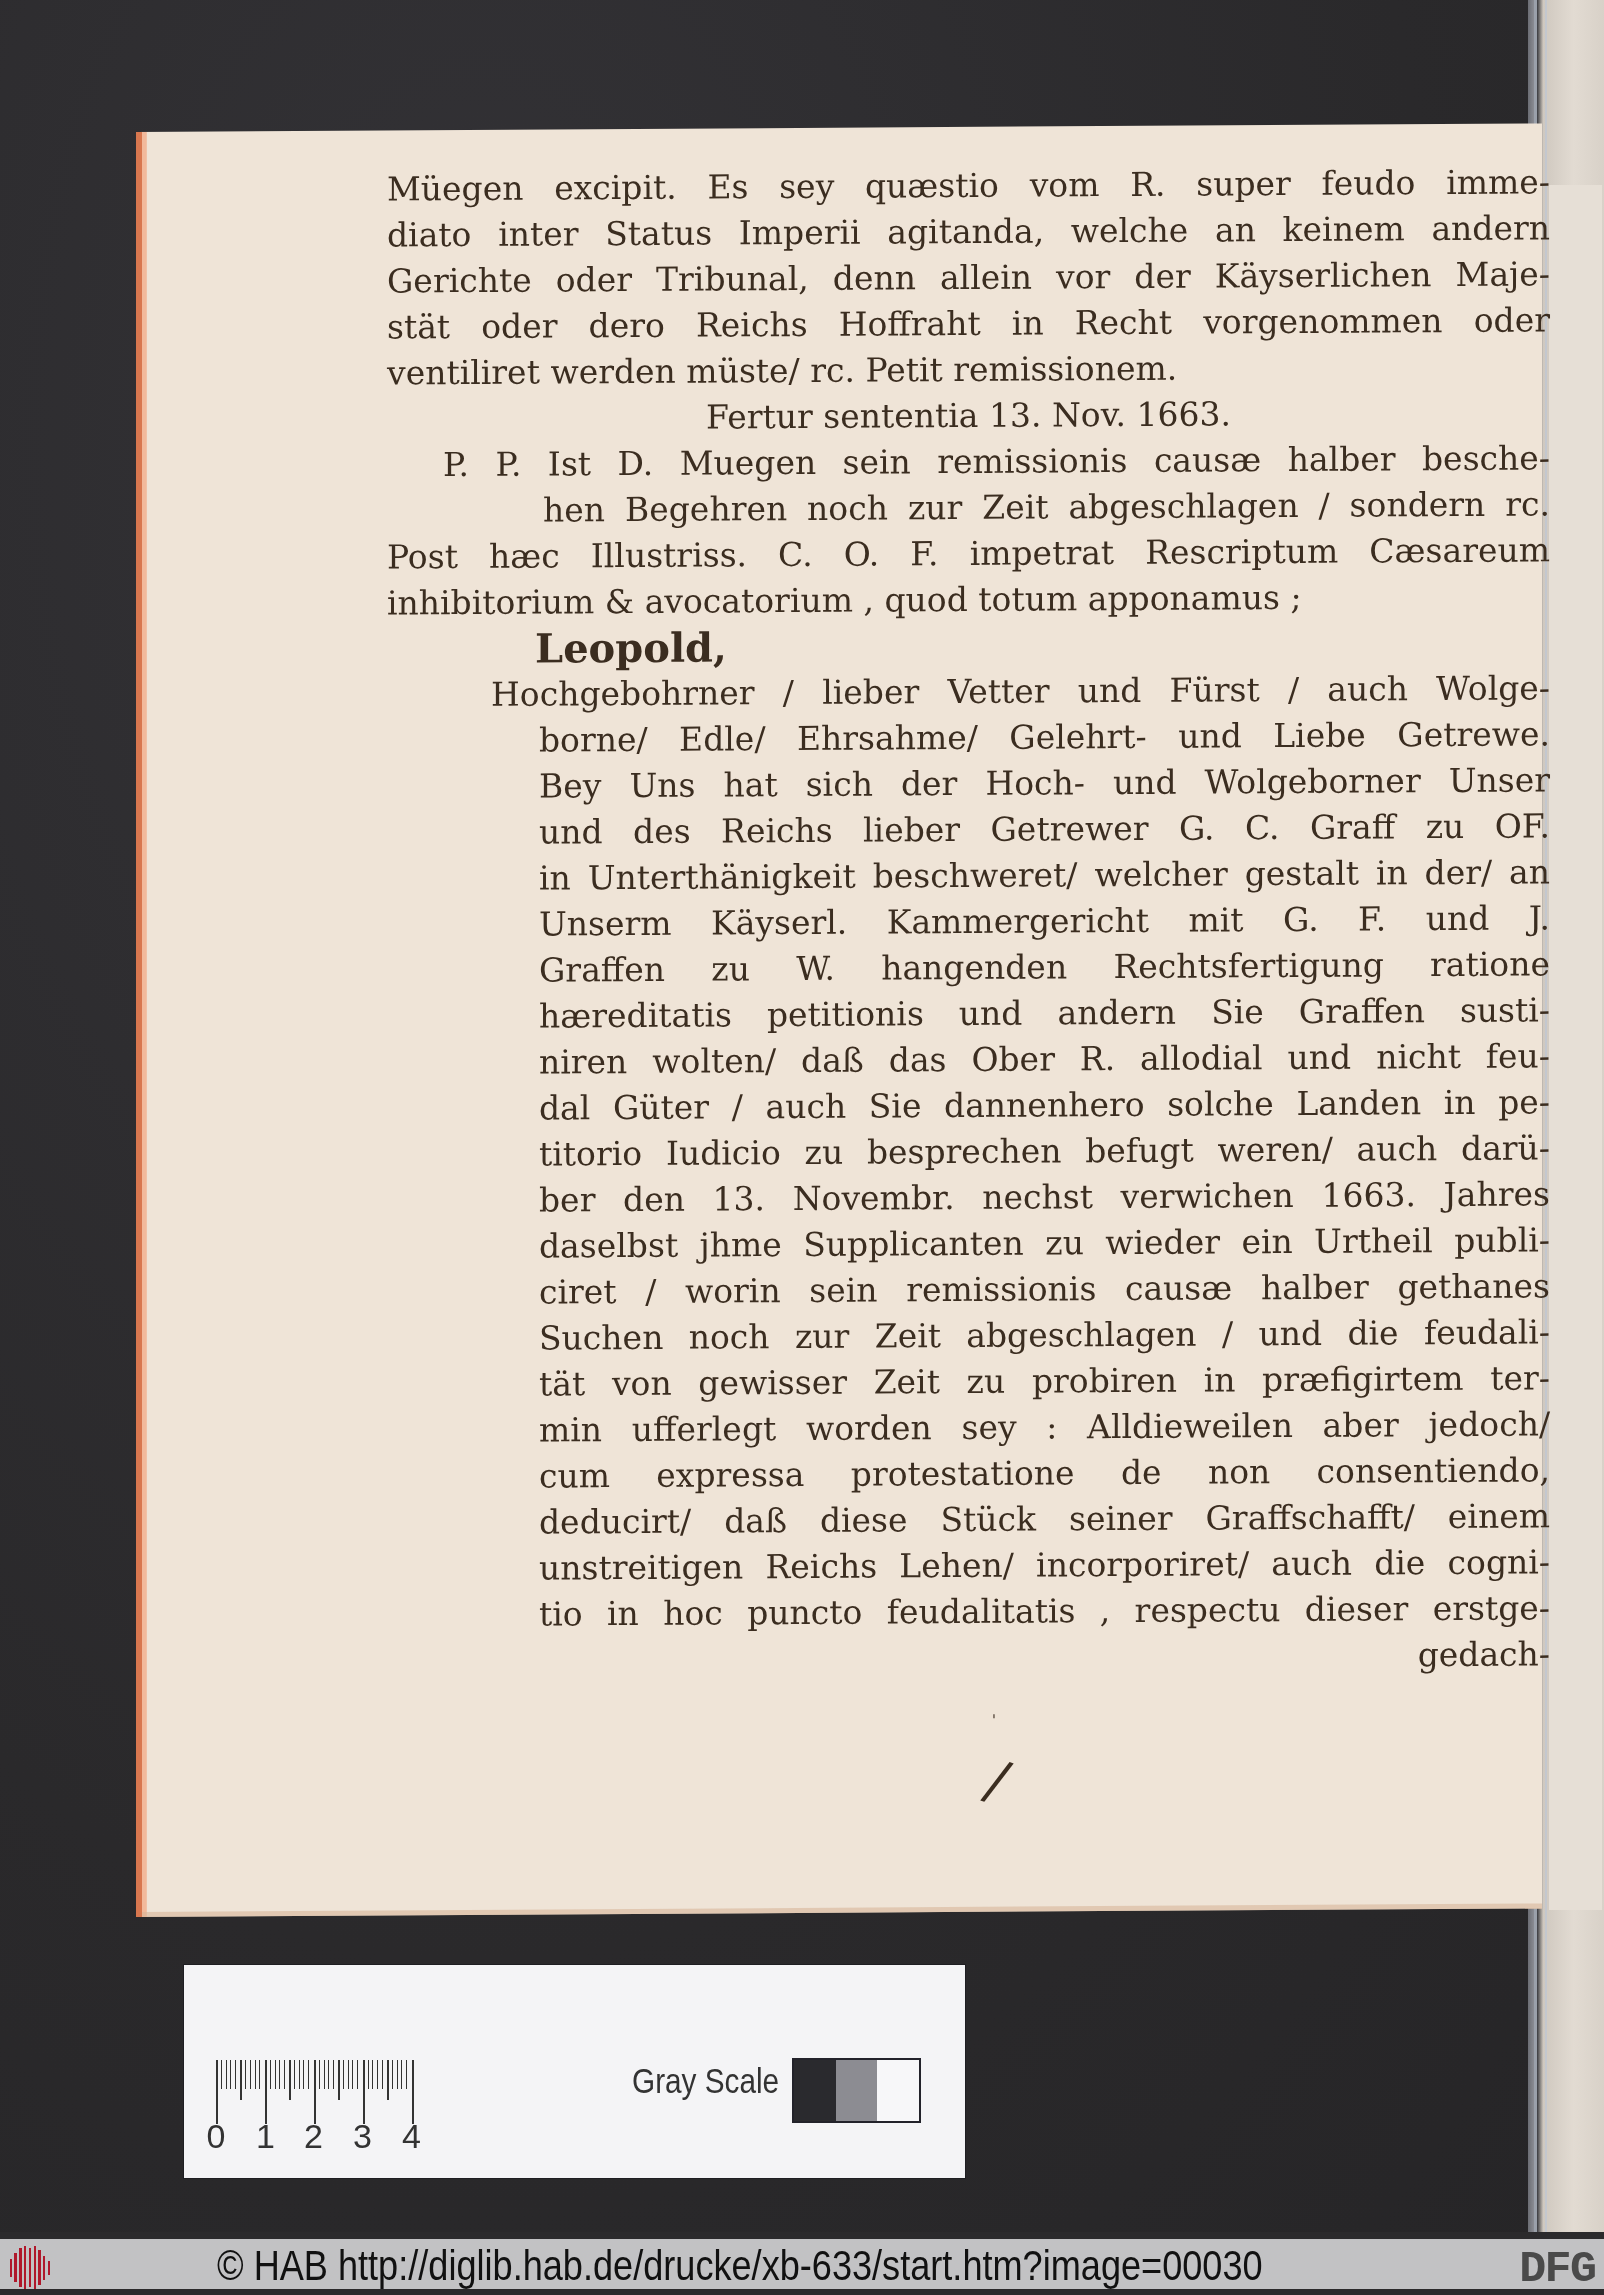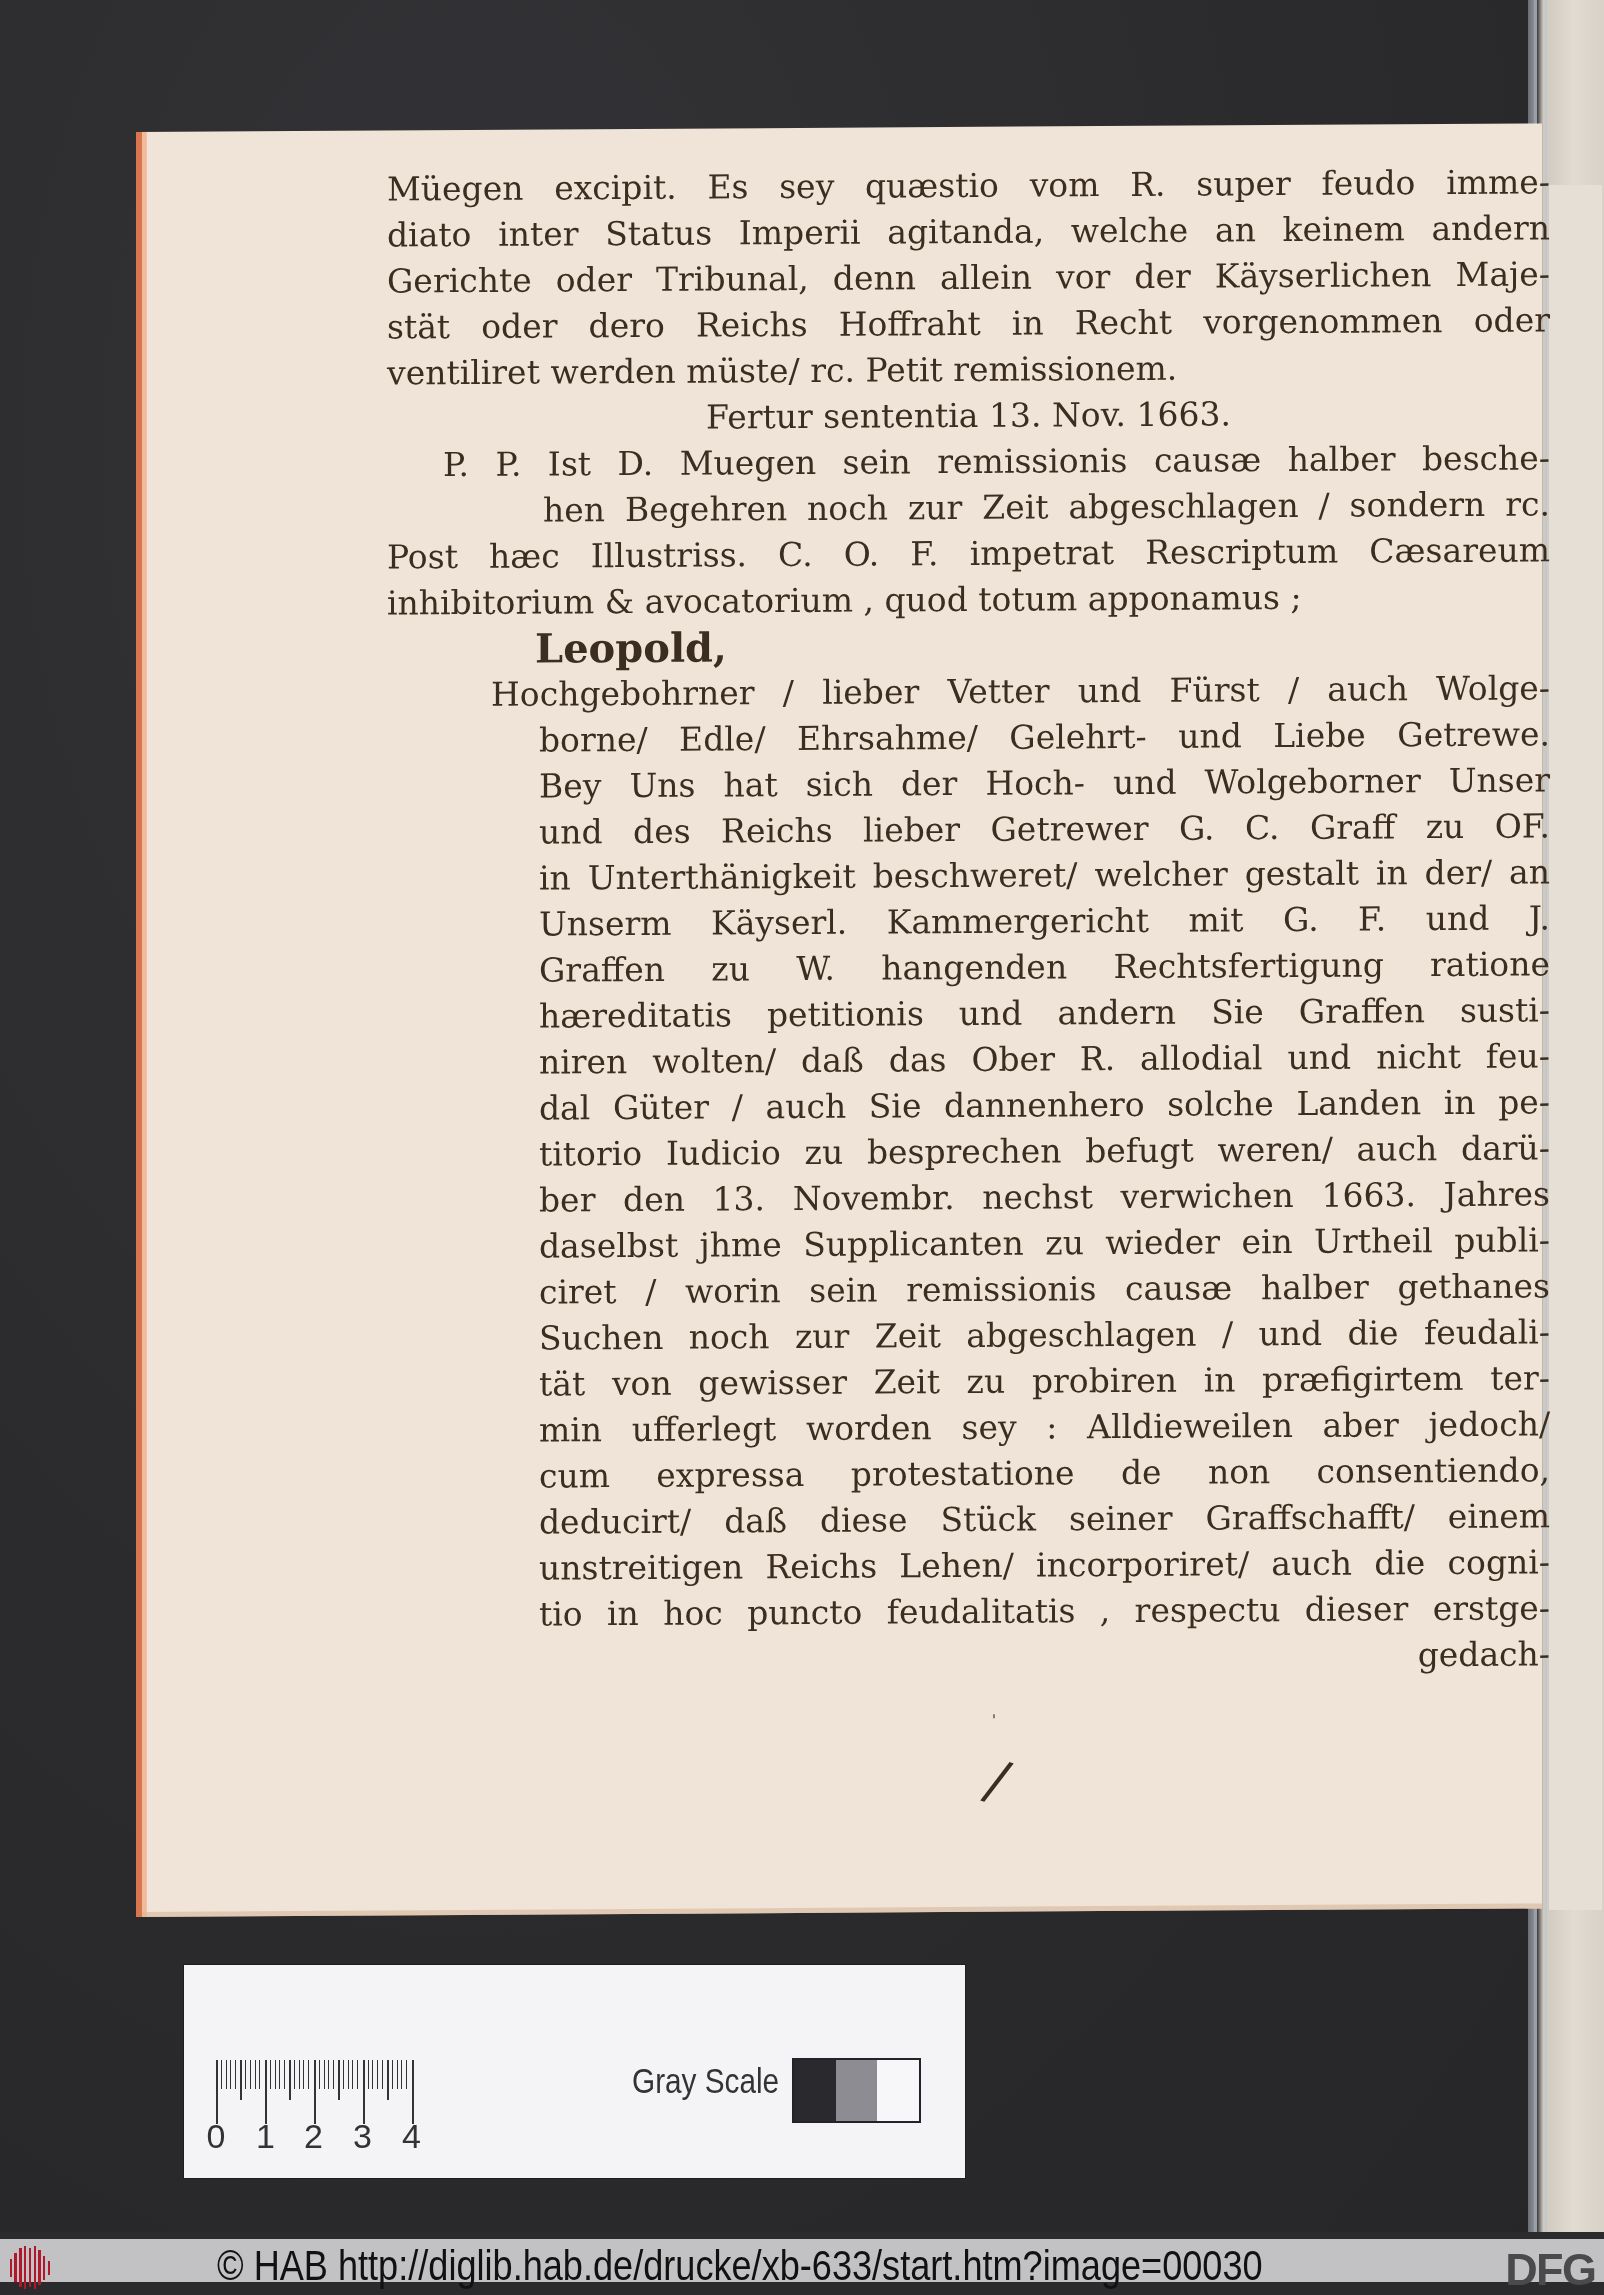--- a/index.html
+++ b/index.html
@@ -85,36 +85,36 @@
     font-family:"Liberation Sans", sans-serif; font-size:35px; color:#333;
     transform:scaleX(0.85); transform-origin:left;
   }
   .gray-swatches {
     position:absolute; left:608px; top:93px; width:125px; height:61px;
     border:2.4px solid #22222a; display:flex;
   }
   .gray-swatches div { flex:1; }
   
   .footer {
-    position:absolute; left:0; top:2239px; width:1605px; height:43px;
+    position:absolute; left:0; top:2239px; width:1605px; height:50px;
     background:#c2c2c4;
   }
   .footer-logo {
     position:absolute; left:9.6px; top:6.4px; width:45px; height:45px;
     display:flex; gap:2.4px; align-items:center;
   }
   .footer-logo span { display:block; width:2.4px; background:#b0182b; }
   .footer-text {
     position:absolute; left:217px; top:3.2px;
     font-family:"Liberation Sans", sans-serif; font-size:42px; color:#111;
     transform:scaleX(0.86); transform-origin:left; white-space:nowrap;
   }
   .footer-dfg {
     position:absolute; right:9.6px; top:4.8px;
-    font-family:Liberation Sans, sans-serif; font-weight:bold;
+    font-family:Liberation Mono, monospace; font-weight:bold;
     font-size:45px; color:#4a4a4a; letter-spacing:-1.6px;
   }
 </style>
 </head>
 <body>
 
 <div class="backdrop"></div>
 
 <div class="right-strip">
   <div class="ghost"></div>

